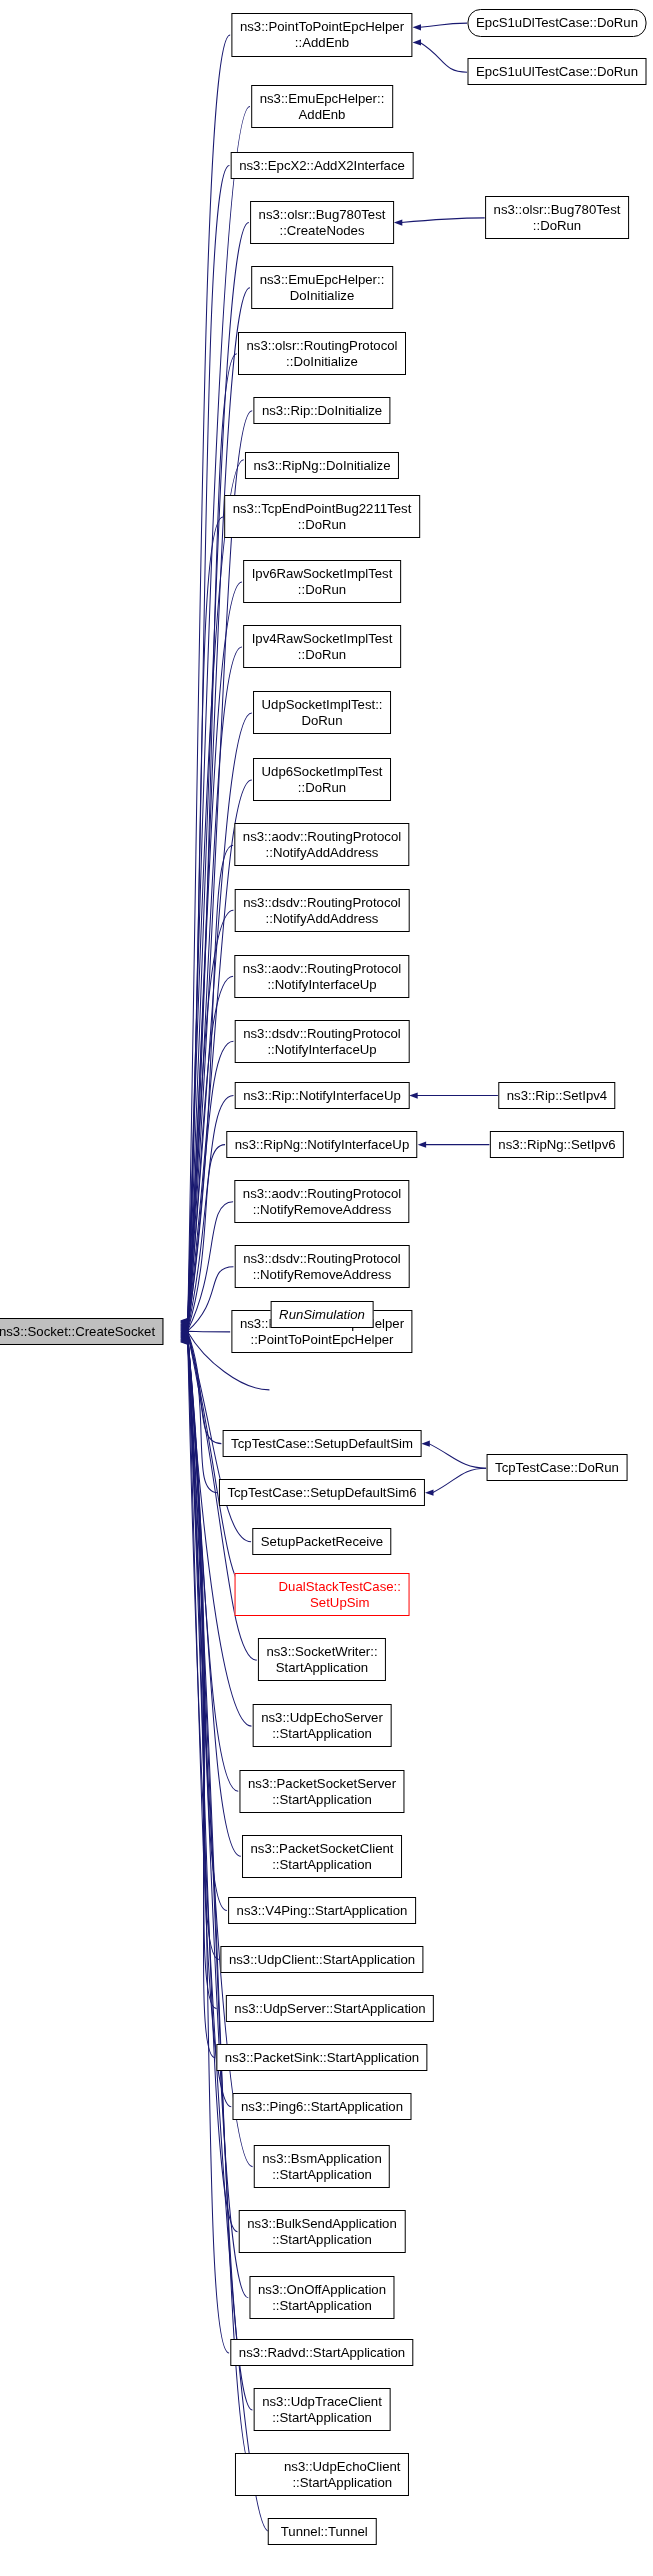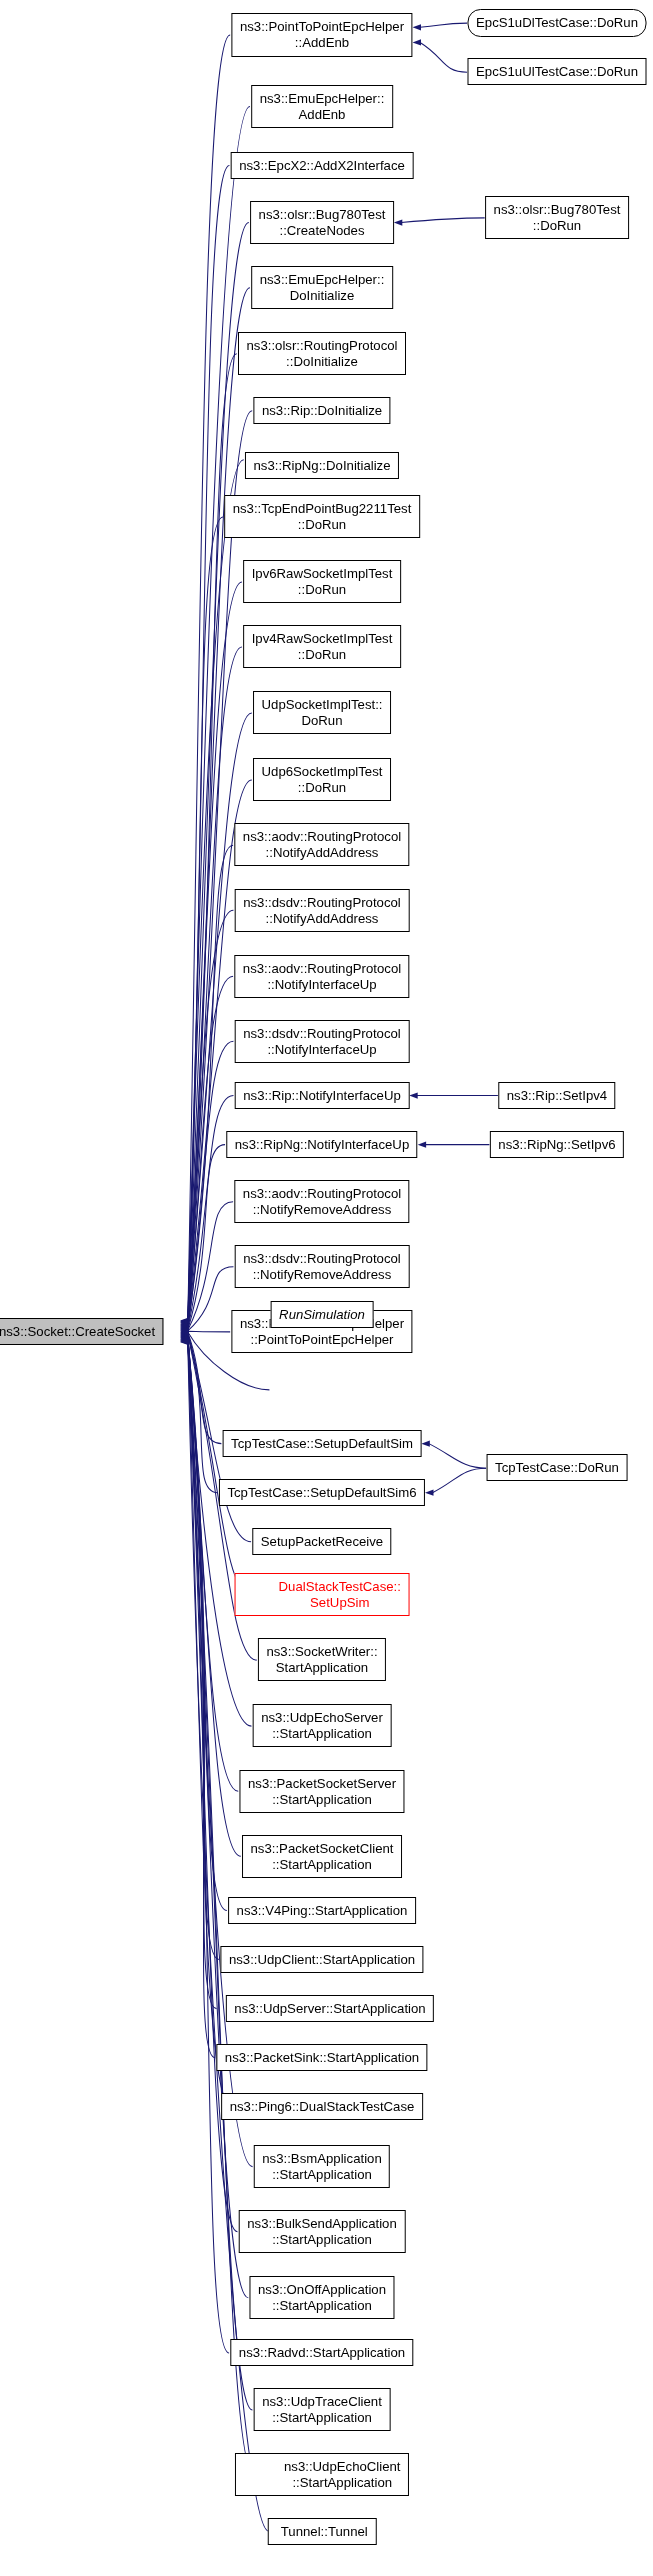--- a/index.html
+++ b/index.html
@@ -254,21 +254,21 @@
     <div class="node" style="left: 322px; top: 1946px;">
       <div class="line">ns3::UdpClient::StartApplication</div>
     </div>
     <div class="node" style="left: 322px; top: 1995px; margin-left: 8px;">
       <div class="line">ns3::UdpServer::StartApplication</div>
     </div>
     <div class="node" style="left: 322px; top: 2044px;">
       <div class="line">ns3::PacketSink::StartApplication</div>
     </div>
     <div class="node" style="left: 322px; top: 2093px;">
-      <div class="line">ns3::Ping6::DualStackTestCase</div>
+      <div class="line">ns3::Ping6::StartApplication</div>
     </div>
     <div class="node" style="left: 322px; top: 2145px;">
       <div class="line">ns3::BsmApplication</div>
       <div class="line">::StartApplication</div>
     </div>
     <div class="node" style="left: 322px; top: 2210px;">
       <div class="line">ns3::BulkSendApplication</div>
       <div class="line">::StartApplication</div>
     </div>
     <div class="node" style="left: 322px; top: 2276px;">

